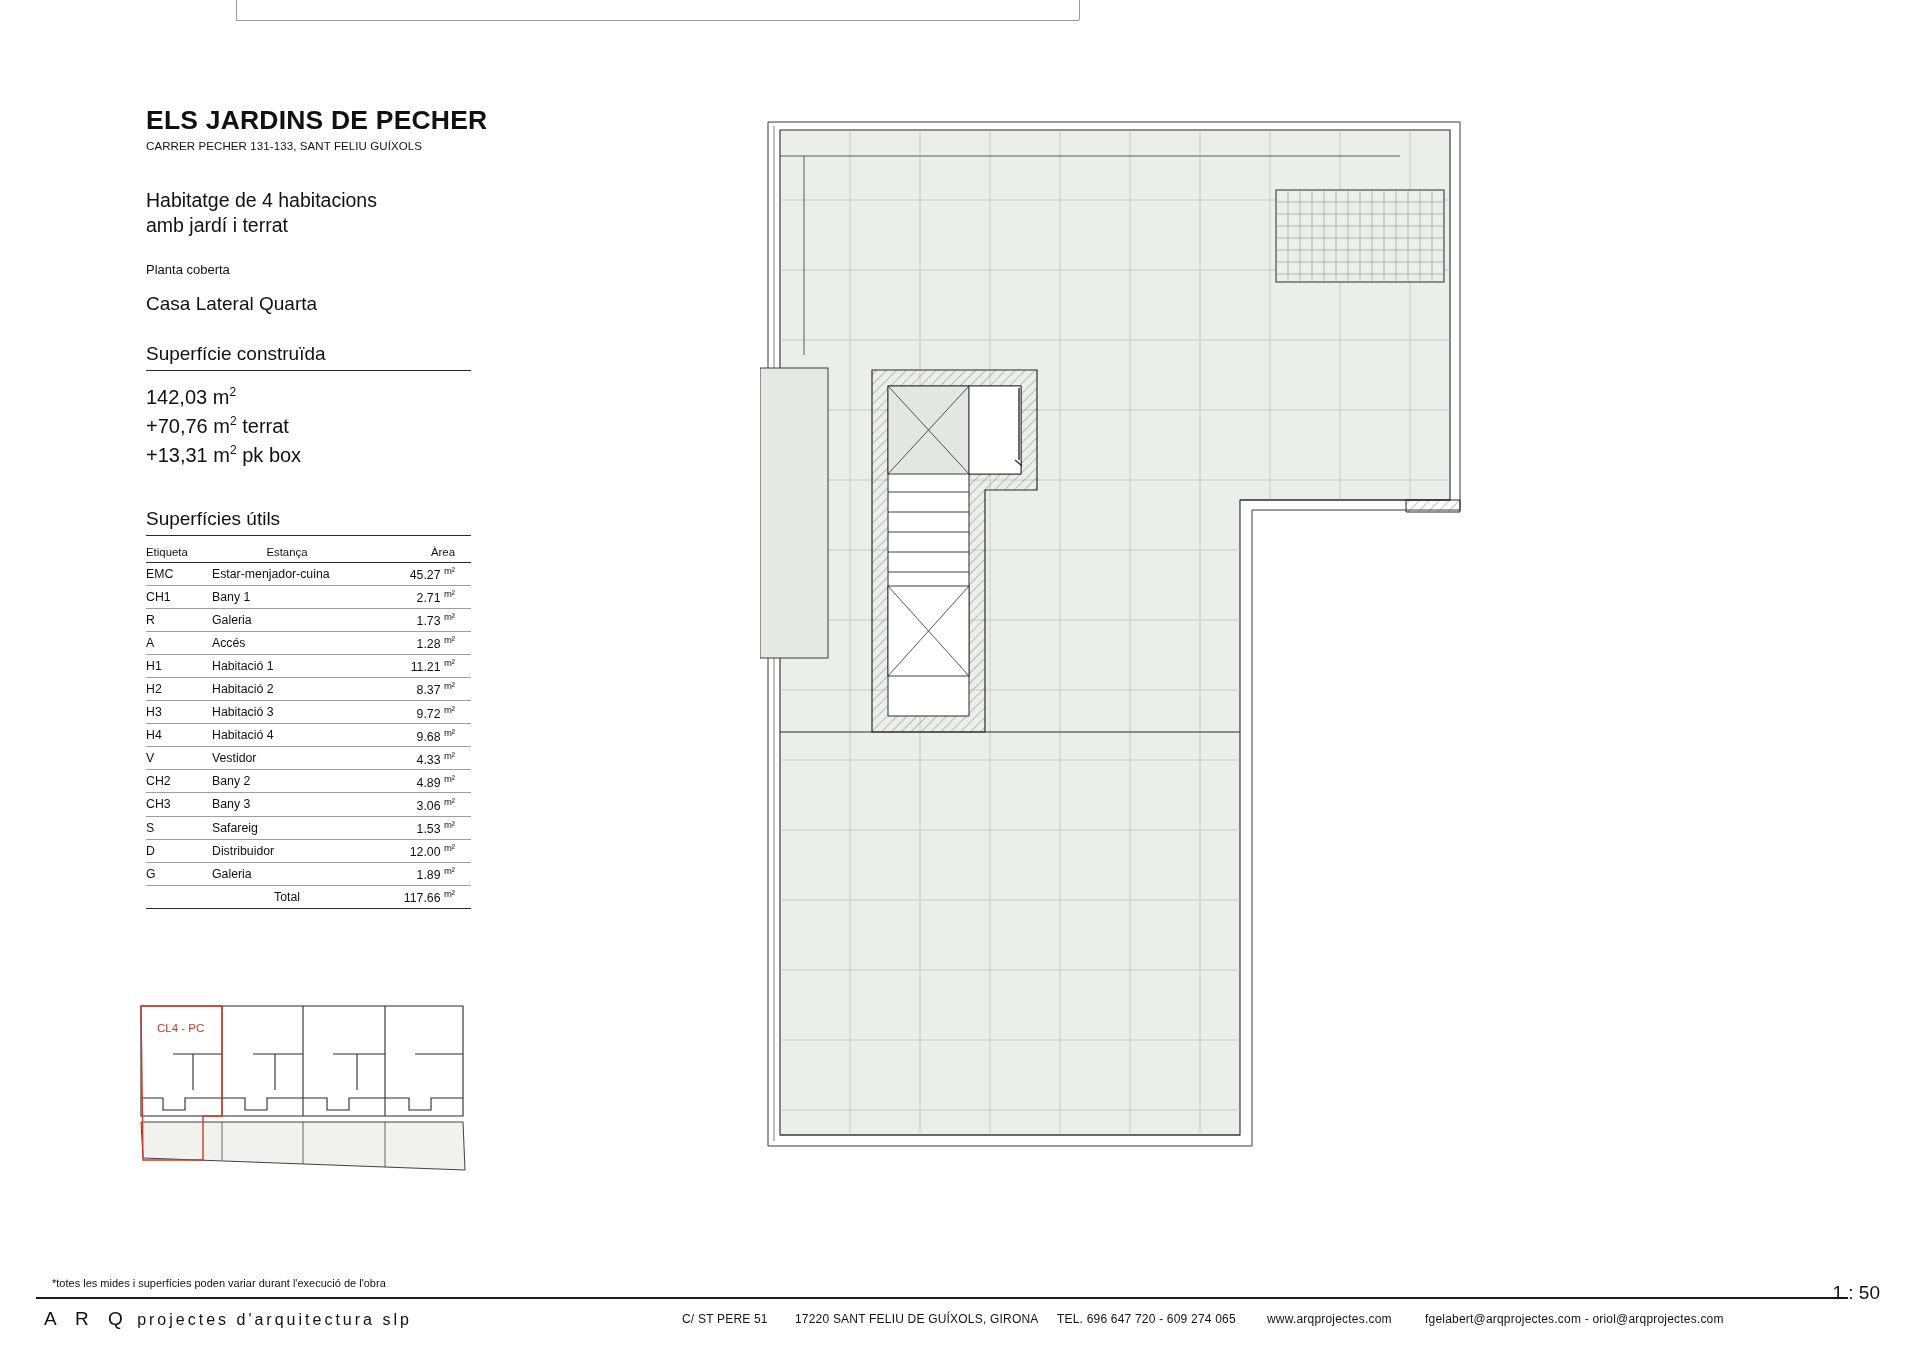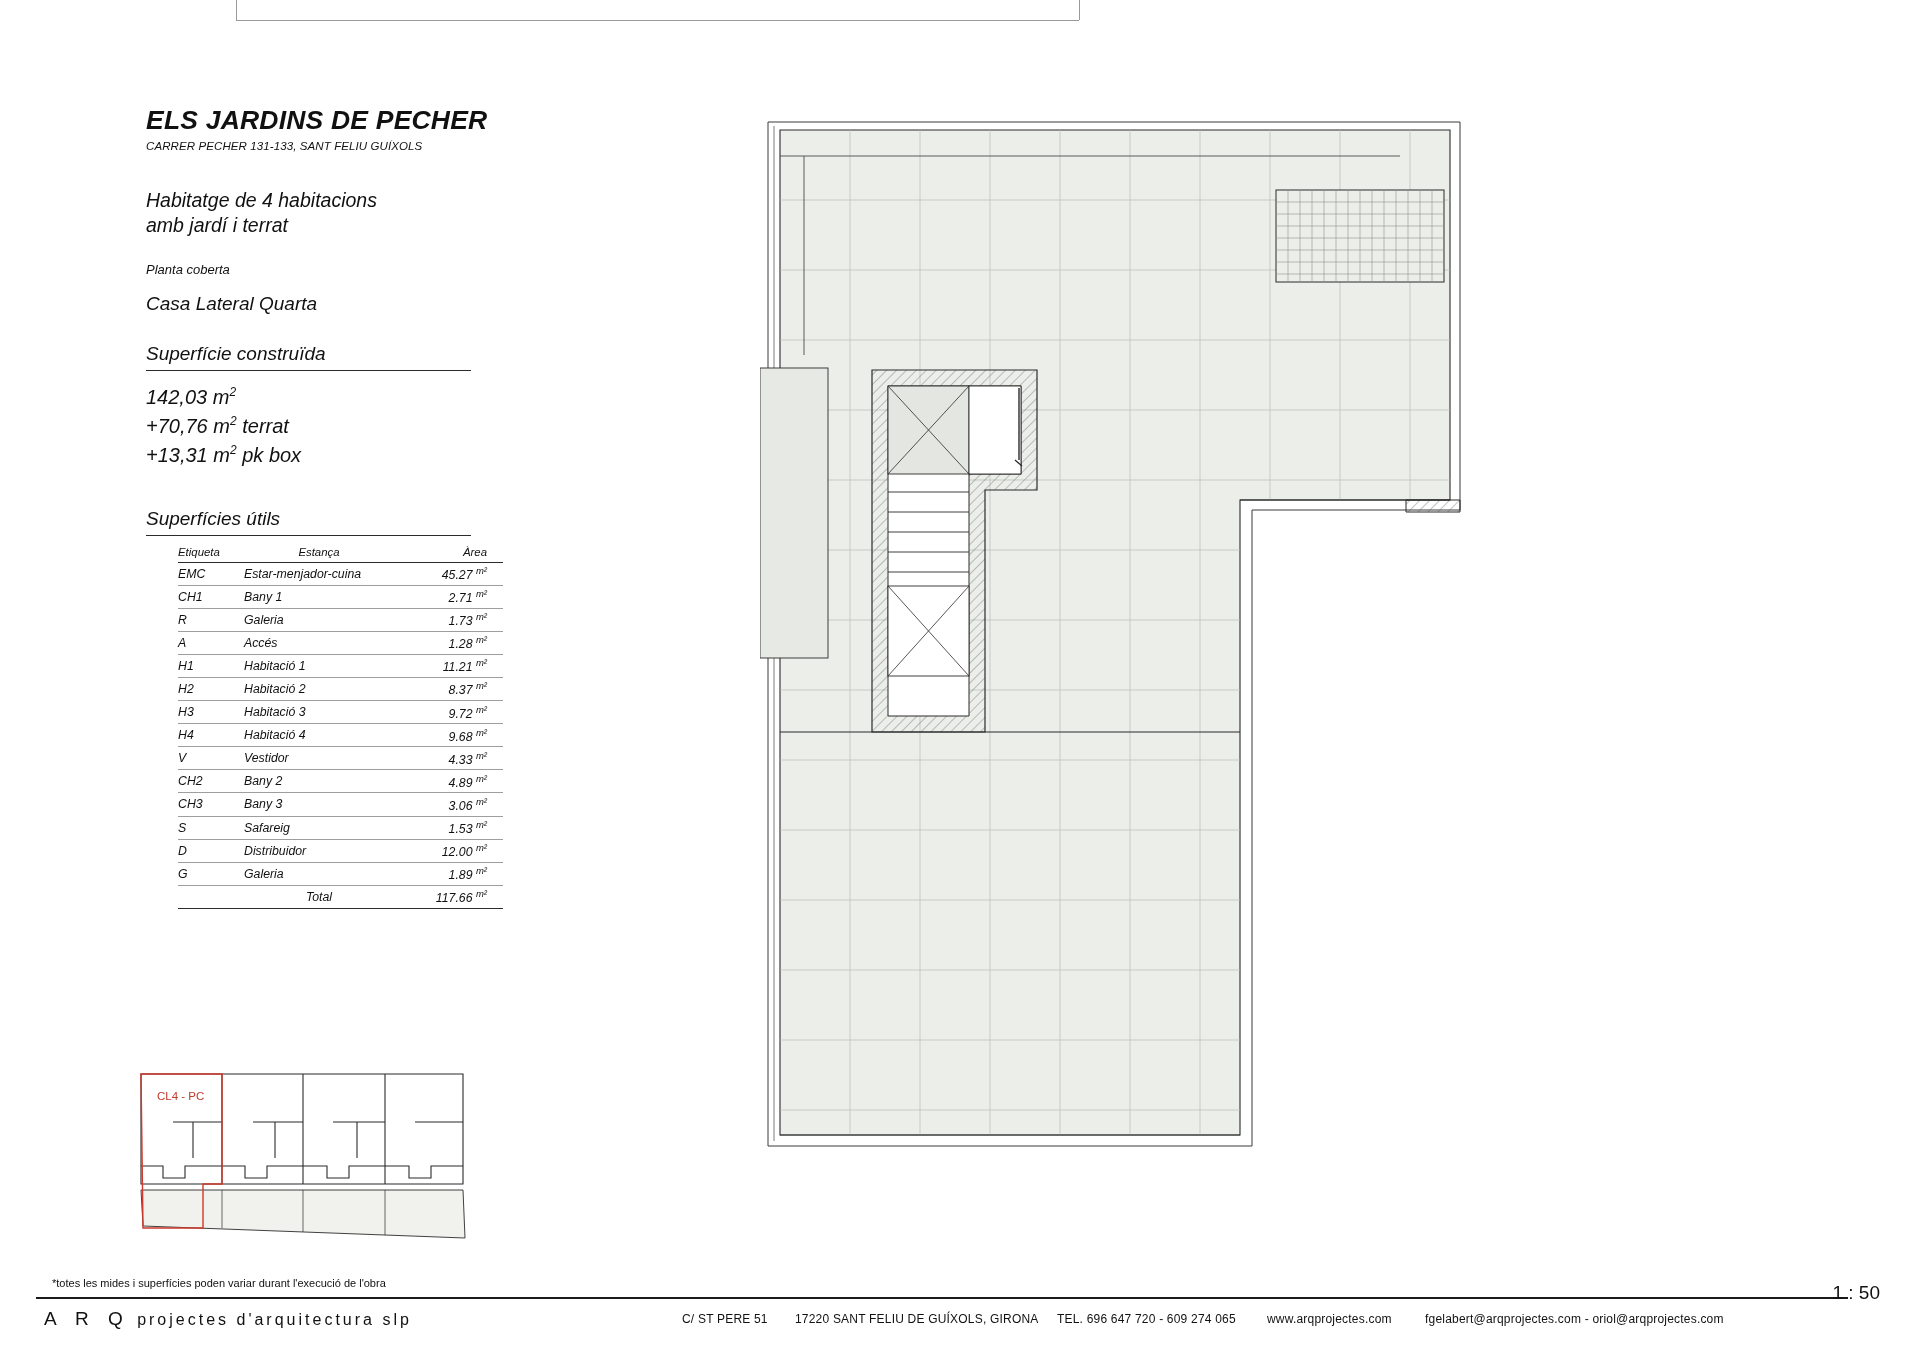--- a/index.html
+++ b/index.html
@@ -29,21 +29,20 @@
   }
   .reg-v { width: 1px; }
   .reg-h { height: 1px; }
 
   
   .info {
     position: absolute;
     left: 146px;
     top: 105px;
     width: 420px;
-    font-style: italic;
   }
   .proj-title {
     font-size: 26.5px;
     font-weight: bold;
     letter-spacing: 0.2px;
     margin: 0;
     color: #111;
   }
   .proj-sub {
     font-size: 11.5px;
@@ -90,21 +89,20 @@
     border-bottom: 1px solid #2b2b2b;
     padding-bottom: 5px;
     width: 325px;
   }
 
   table.surf {
     margin-top: 8px;
     width: 325px;
     border-collapse: collapse;
     font-size: 12.3px;
-    margin-left: 32px;
   }
   table.surf th {
     font-weight: normal;
     font-size: 11.4px;
     padding: 2px 0 4px 0;
     border-bottom: 1px solid #2b2b2b;
     text-align: left;
     color: #111;
   }
   table.surf th.c { text-align: center; }
@@ -119,21 +117,21 @@
   table.surf td.nm  { width: 150px; }
   table.surf td.ar  { text-align: right; padding-right: 16px; }
   table.surf tr.total td { border-bottom: 1px solid #2b2b2b; }
   table.surf tr.total td.nm { text-align: center; }
   .sup-u { font-size: 9.5px; vertical-align: super; }
 
   
   .keyplan {
     position: absolute;
     left: 133px;
-    top: 1066px;
+    top: 998px;
     width: 340px;
     height: 200px;
   }
   .keyplan .kp-label {
     position: absolute;
     left: 24px;
     top: 24px;
     font-size: 11.5px;
     color: #c0392b;
   }

